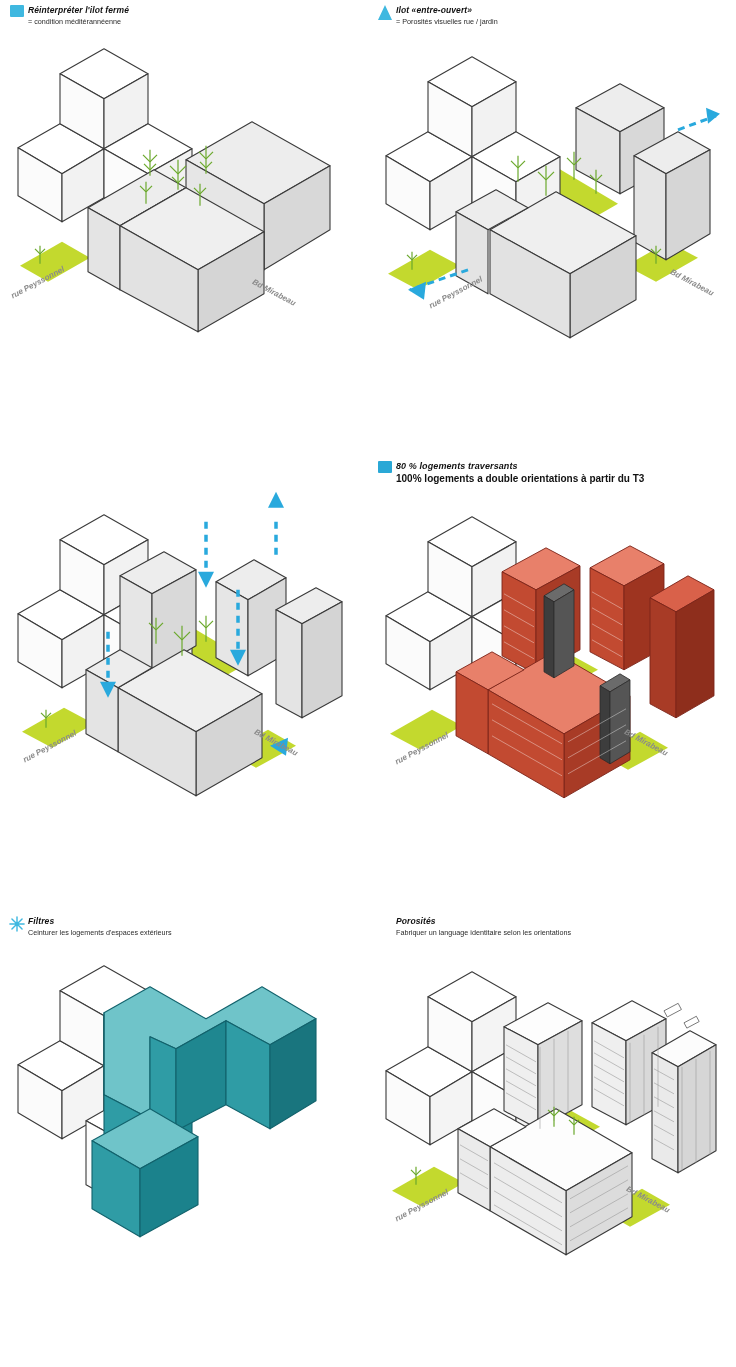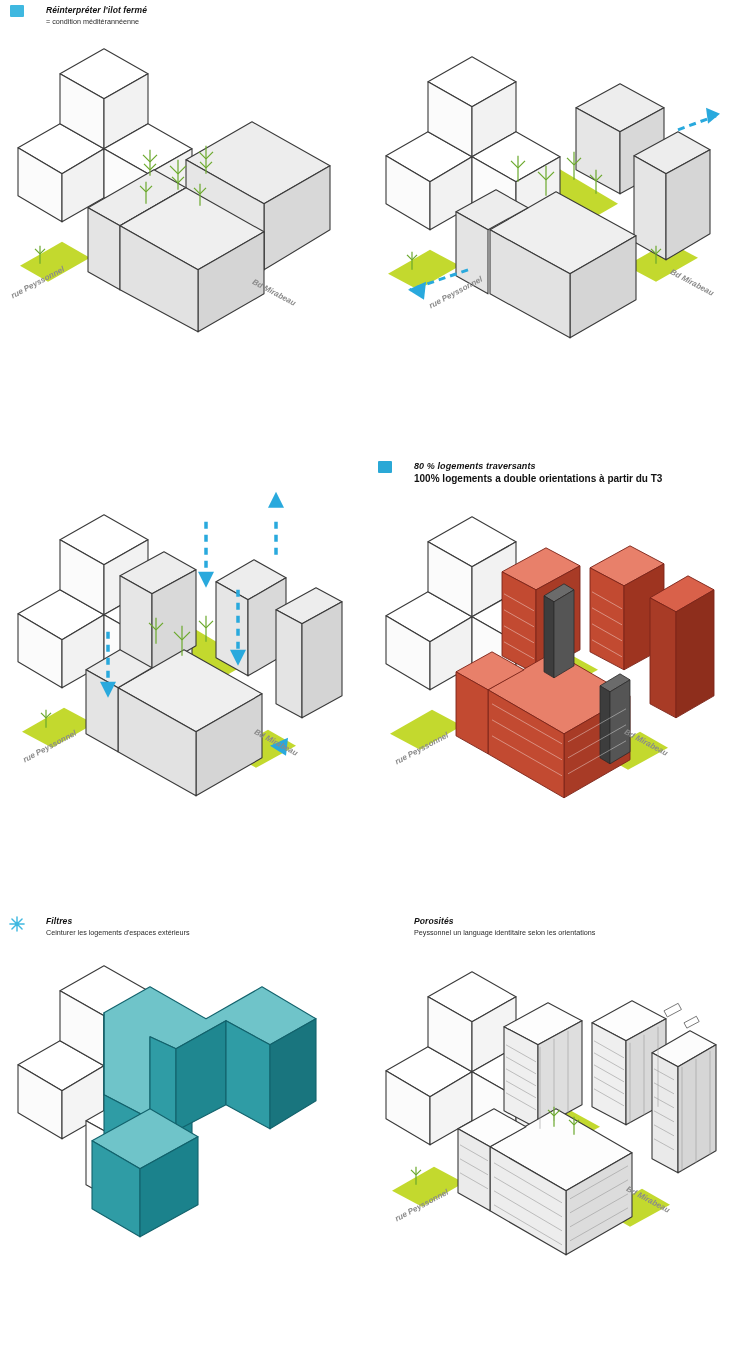--- a/index.html
+++ b/index.html
@@ -16,21 +16,21 @@
     display:grid;
     grid-template-columns:1fr 1fr;
     grid-template-rows:1fr 1fr 1fr;
   }
   .panel{position:relative;overflow:hidden;}
   .panel-inner{position:absolute;inset:0;}
 
   
   .caption{
     position:absolute;top:4px;left:8px;right:8px;
-    display:flex;gap:20px;align-items:flex-start;
+    display:flex;gap:2px;align-items:flex-start;
   }
   .cap-icon{
     width:18px;height:20px;flex:0 0 18px;
     display:flex;align-items:flex-start;justify-content:center;
     padding-top:1px;
   }
   .cap-text{line-height:1.25;padding-top:1px;}
   .cap-title{
     font-size:8.5px;font-weight:bold;font-style:italic;
     letter-spacing:.1px;color:#111;
@@ -144,20 +144,29 @@
               <line x1="0" y1="-10" x2="5" y2="-15"></line>
             </g>
         </g>
       </svg>
       <div class="street left" style="left:8px;top:278px;">rue Peyssonnel</div>
       <div class="street right" style="left:250px;top:288px;">Bd Mirabeau</div>
     </div>
   </div>
 
   <div class="panel">
+    <div class="caption">
+      <div class="cap-icon">
+          <div class="ico-tree"></div>
+        </div>
+      <div class="cap-text">
+        <div class="cap-title">Ilot «entre-ouvert»</div>
+        <div class="cap-sub">= Porosités visuelles rue / jardin</div>
+      </div>
+    </div>
     <div class="panel-inner">
       <svg viewBox="0 0 368 440" preserveAspectRatio="xMidYMid meet">
         <g stroke="#3a3a3a" stroke-width="1.1" stroke-linejoin="round">
           <polygon points="20,266 62,242 92,258 50,282" fill="#c3d92e" stroke="none"></polygon>
           <polygon points="120,196 186,158 250,196 184,234" fill="#c3d92e" stroke="none"></polygon>
           <polygon points="258,258 300,234 330,250 288,274" fill="#c3d92e" stroke="none"></polygon>
 
           <polygon points="18,148 60,124 104,149 62,174" fill="#ffffff"></polygon>
           <polygon points="18,148 62,174 62,222 18,196" fill="#fbfbfb"></polygon>
           <polygon points="62,174 104,149 104,198 62,222" fill="#f2f2f2"></polygon>
@@ -441,21 +450,21 @@
         </g>
       </svg>
     </div>
   </div>
 
   <div class="panel">
     <div class="caption">
       <div class="cap-icon"></div>
       <div class="cap-text">
         <div class="cap-title">Porosités</div>
-        <div class="cap-sub">Peyssonnel un language identitaire selon les orientations</div>
+        <div class="cap-sub">Fabriquer un language identitaire selon les orientations</div>
       </div>
     </div>
     <div class="panel-inner">
       <svg viewBox="0 0 368 440" preserveAspectRatio="xMidYMid meet">
         <g stroke="#3a3a3a" stroke-width="1.1" stroke-linejoin="round">
           <polygon points="24,272 66,248 96,264 54,288" fill="#c3d92e" stroke="none"></polygon>
           <polygon points="148,210 192,186 232,208 188,232" fill="#c3d92e" stroke="none"></polygon>
           <polygon points="234,292 274,270 302,286 262,308" fill="#c3d92e" stroke="none"></polygon>
 
           <polygon points="18,152 60,128 104,153 62,178" fill="#ffffff"></polygon>

